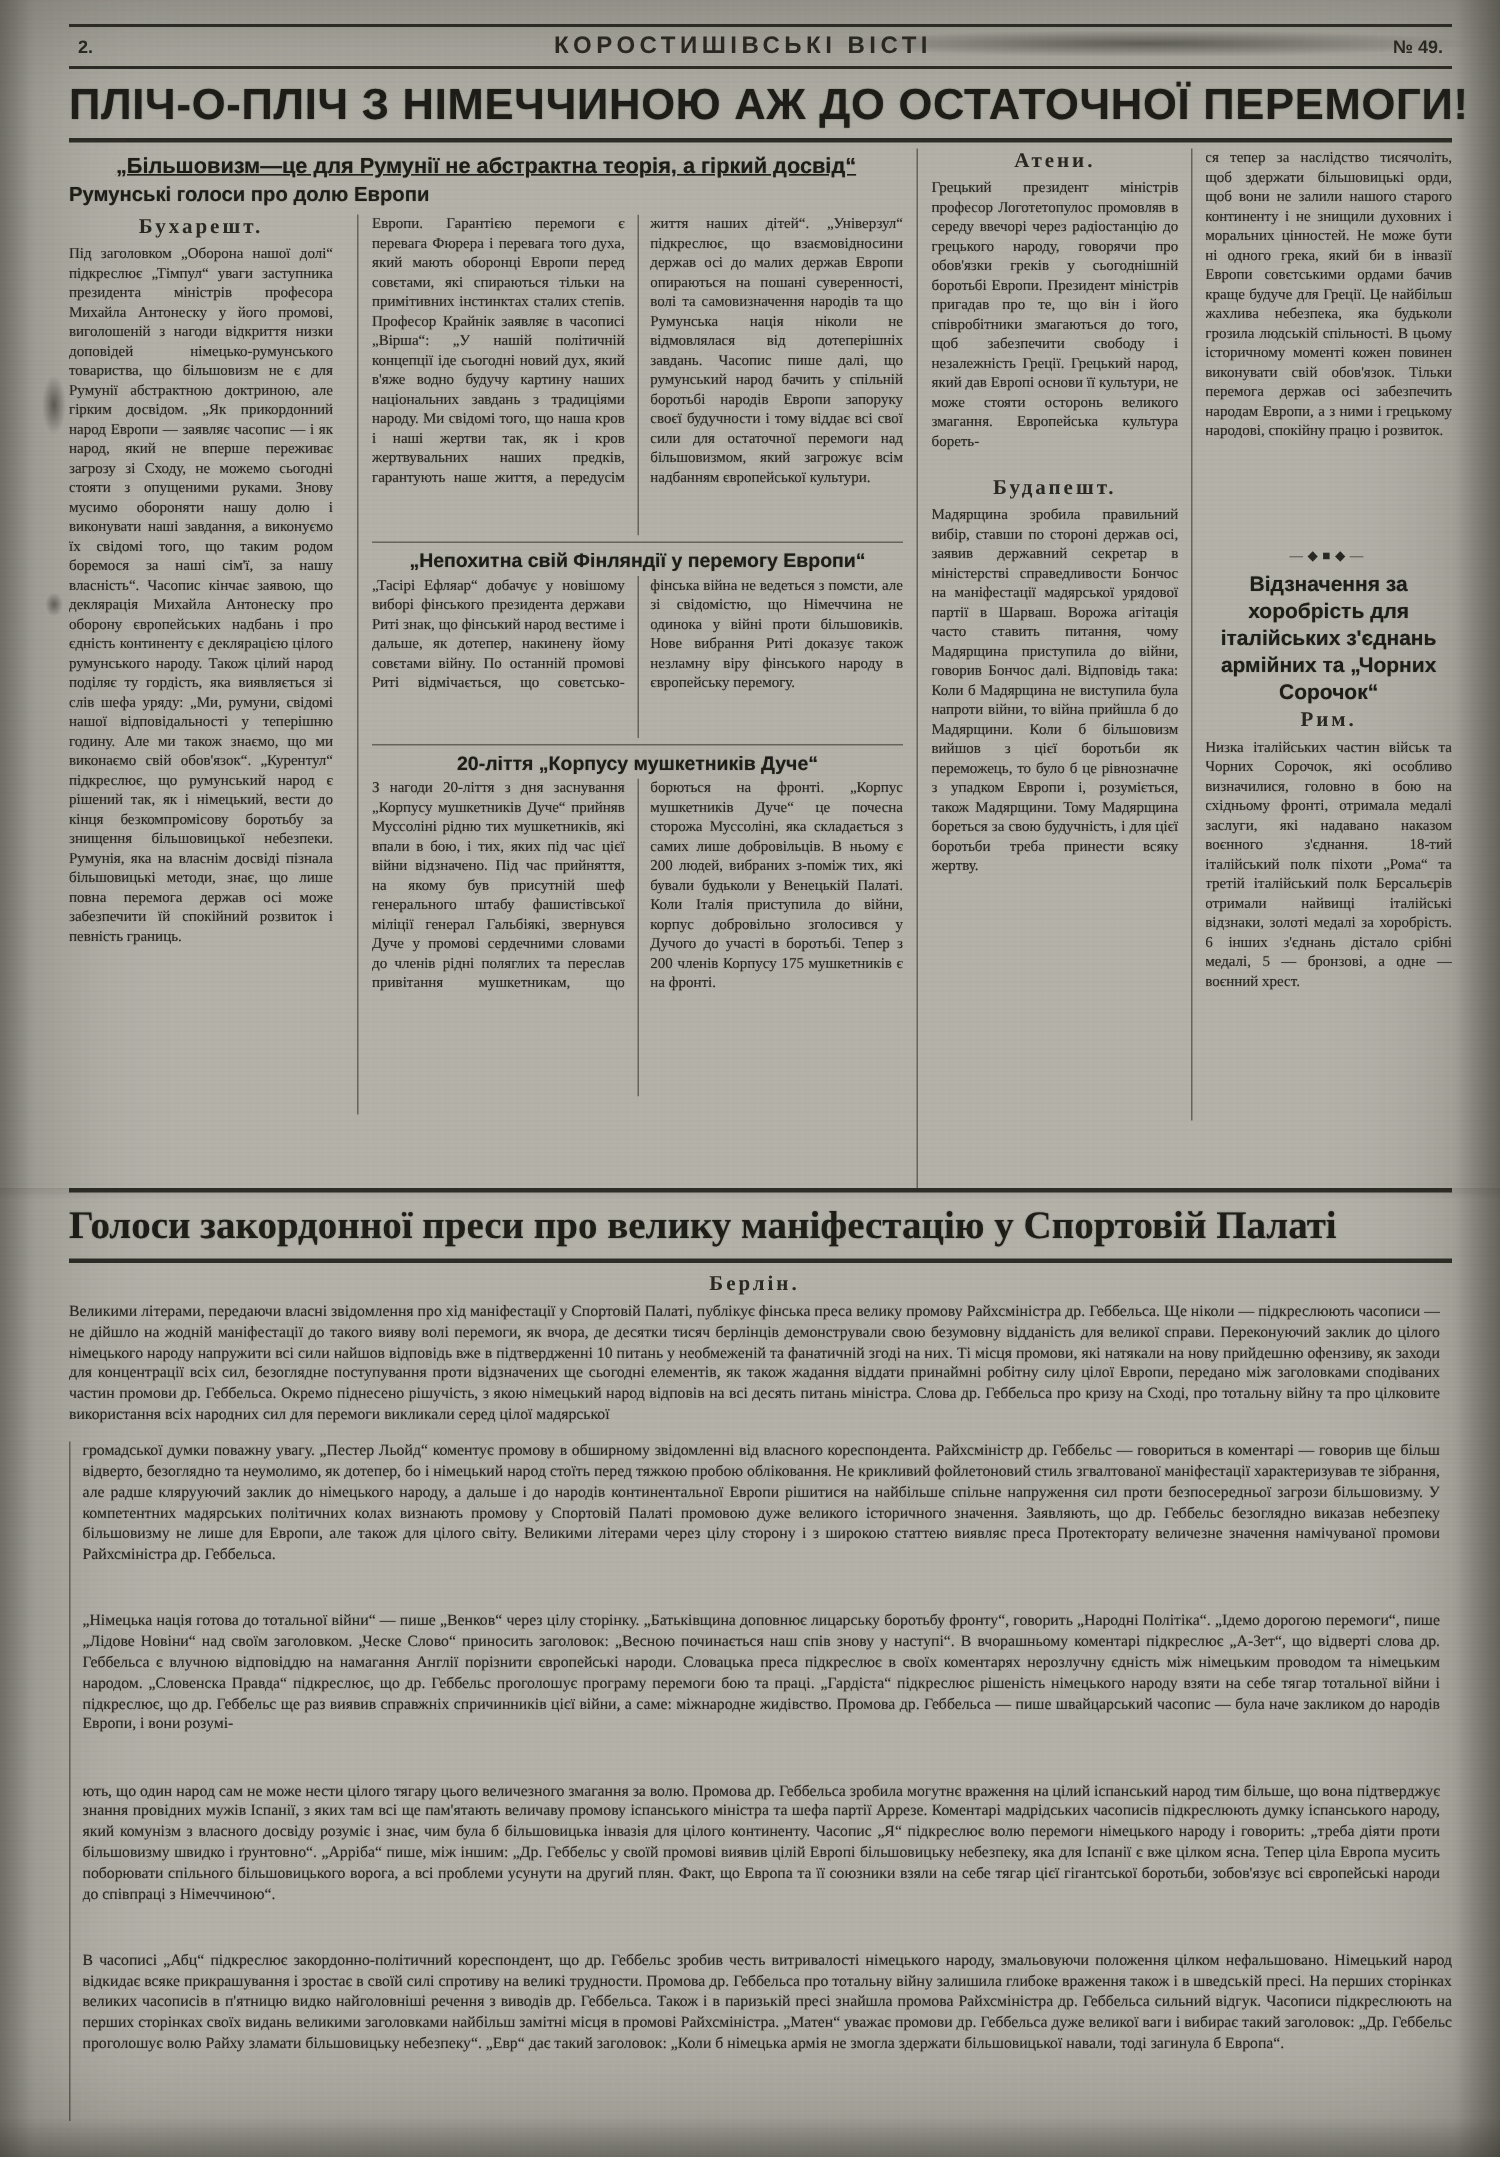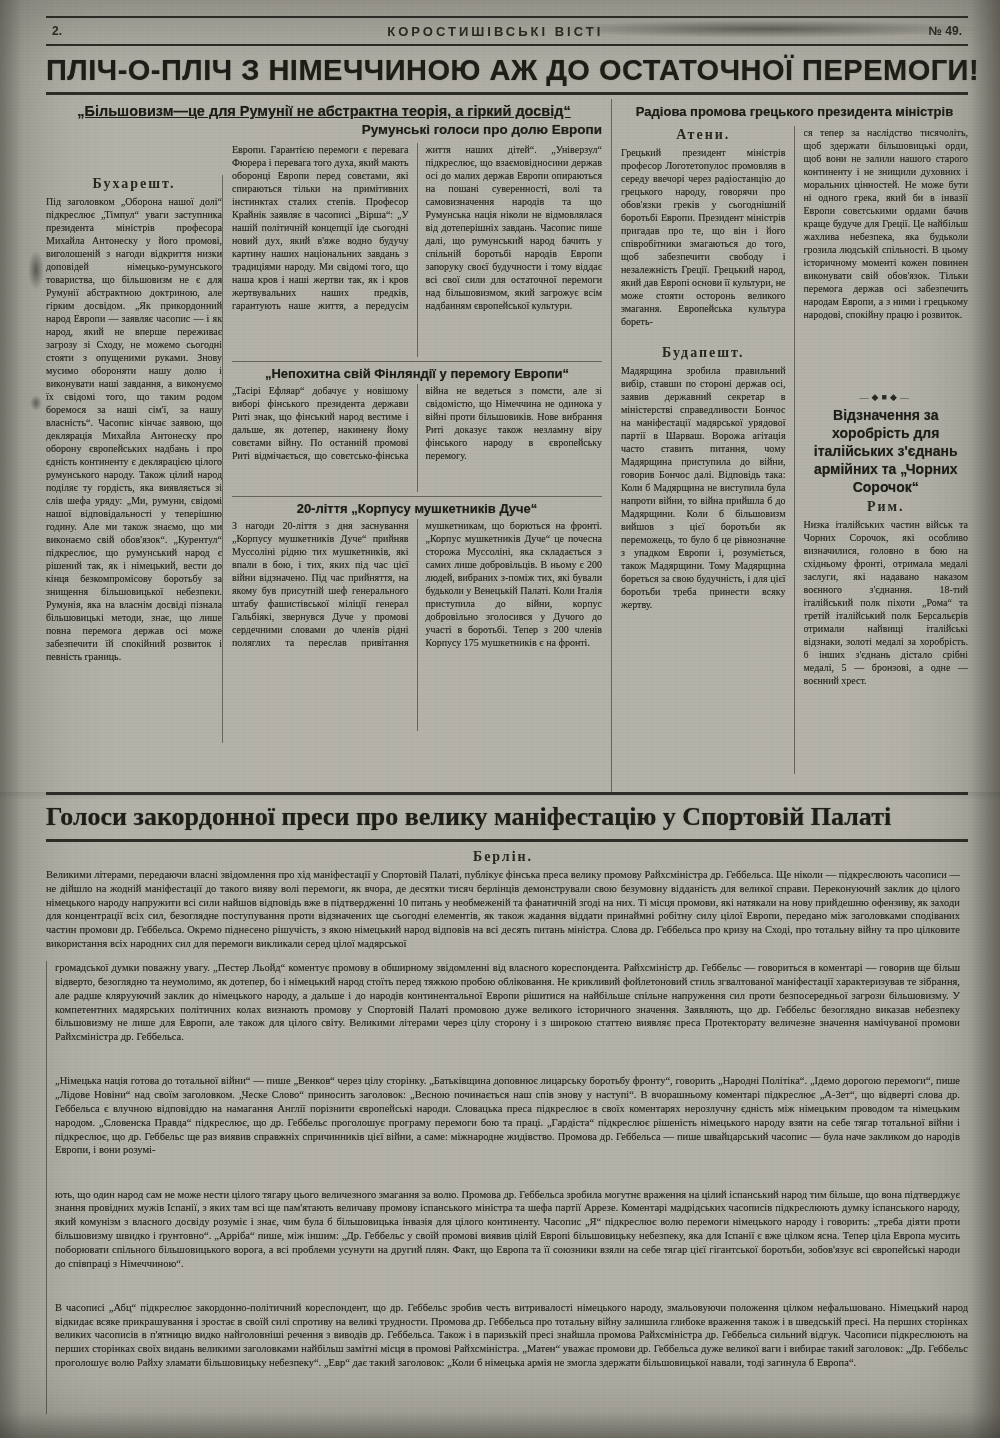--- a/index.html
+++ b/index.html
@@ -30,43 +30,43 @@
 
   .inner{position:relative;padding:16px 32px 0 46px;}
 
   .topbar{
     display:flex;align-items:center;justify-content:space-between;
     border-top:2px solid #2e2c26;border-bottom:2px solid #2e2c26;
     padding:3px 6px;height:20px;
     font-family:"Liberation Sans","DejaVu Sans",sans-serif;
   }
   .pagenum,.issuenum{font-size:12px;font-weight:700;}
-  .masthead{font-size:13px;font-weight:700;letter-spacing:3px;text-align:right;}
+  .masthead{font-size:16px;font-weight:700;letter-spacing:3px;text-align:right;}
 
   .banner{
     margin:7px 0 5px 0;
     font-family:"Liberation Sans","DejaVu Sans",sans-serif;
     font-weight:700;font-size:29px;line-height:34px;
     letter-spacing:0.5px;text-align:center;color:#1e1d18;
     text-shadow:0 0 1px rgba(30,29,24,0.6);
     white-space:nowrap;
   }
   .rule{border:0;border-top:3px solid #2e2c26;margin:0;}
 
   .top-section{display:flex;height:693px;margin-top:4px;}
   .left-region{width:556px;flex:none;border-right:1px solid #66645a;padding-right:9px;}
   .right-region{flex:1;padding-left:9px;min-width:0;}
 
   h2,h3,h4{margin:0;color:#1e1d18;font-family:"Liberation Sans","DejaVu Sans",sans-serif;text-shadow:0 0 0.7px rgba(30,29,24,0.55);}
   .rom-head{font-size:14.5px;line-height:18px;text-align:center;font-weight:700;margin:3px 0 2px;text-decoration:underline;}
-  .rom-subhead{font-size:13.5px;text-align:right;font-weight:700;margin:2px 0 6px;}
+  .rom-subhead{font-size:13.5px;text-align:left;font-weight:700;margin:2px 0 6px;}
   .greek-head{font-size:13px;line-height:17px;text-align:center;font-weight:700;margin:4px 0 6px;white-space:nowrap;}
 
   .colrow{display:flex;height:600px;}
-  .col-1{width:176px;flex:none;border-right:1px solid #66645a;padding-right:0;overflow:hidden;margin-top:32px;}
+  .col-1{width:176px;flex:none;border-right:1px solid #66645a;padding-right:16px;overflow:hidden;}
   .subregion{flex:1;padding-left:9px;min-width:0;}
 
   .body{
     font-size:10px;line-height:13px;text-align:justify;
     text-shadow:0 0 0.6px rgba(42,40,34,0.55);
     overflow:hidden;hyphens:auto;overflow-wrap:break-word;
   }
   .cols2{column-count:2;column-gap:17px;column-rule:1px solid #66645a;}
   .blockA{height:214px;}
   .blockB{height:108px;}
@@ -138,21 +138,20 @@
             <div class="body cols2 blockA">Европи. Гарантією перемоги є перевага Фюрера і перевага того духа, який мають оборонці Европи перед совєтами, які спираються тільки на примітивних інстинктах сталих степів. Професор Крайнік заявляє в часописі „Вірша“: „У нашій політичній концепції іде сьогодні новий дух, який в'яже водно будучу картину наших національних завдань з традиціями народу. Ми свідомі того, що наша кров і наші жертви так, як і кров жертвувальних наших предків, гарантують наше життя, а передусім життя наших дітей“. „Універзул“ підкреслює, що взаємовідносини держав осі до малих держав Европи опираються на пошані суверенності, волі та самовизначення народів та що Румунська нація ніколи не відмовлялася від дотеперішніх завдань. Часопис пише далі, що румунський народ бачить у спільній боротьбі народів Европи запоруку своєї будучности і тому віддає всі свої сили для остаточної перемоги над більшовизмом, який загрожує всім надбанням європейської культури.</div>
             <h4 class="subhead2">„Непохитна свій Фінляндії у перемогу Европи“</h4>
             <div class="body cols2 blockB">„Тасірі Ефляар“ добачує у новішому виборі фінського президента держави Риті знак, що фінський народ вестиме і дальше, як дотепер, накинену йому совєтами війну. По останній промові Риті відмічається, що совєтсько-фінська війна не ведеться з помсти, але зі свідомістю, що Німеччина не одинока у війні проти більшовиків. Нове вибрання Риті доказує також незламну віру фінського народу в європейську перемогу.</div>
             <h4 class="subhead2">20-ліття „Корпусу мушкетників Дуче“</h4>
             <div class="body cols2 blockC">З нагоди 20-ліття з дня заснування „Корпусу мушкетників Дуче“ прийняв Муссоліні рідню тих мушкетників, які впали в бою, і тих, яких під час цієї війни відзначено. Під час прийняття, на якому був присутній шеф генерального штабу фашистівської міліції генерал Гальбіякі, звернувся Дуче у промові сердечними словами до членів рідні поляглих та переслав привітання мушкетникам, що борються на фронті. „Корпус мушкетників Дуче“ це почесна сторожа Муссоліні, яка складається з самих лише добровільців. В ньому є 200 людей, вибраних з-поміж тих, які бували будьколи у Венецькій Палаті. Коли Італія приступила до війни, корпус добровільно зголосився у Дучого до участі в боротьбі. Тепер з 200 членів Корпусу 175 мушкетників є на фронті.</div>
           </div>
         </div>
       </div>
 
       <div class="right-region">
-        <h2 class="greek-head">Радіова промова грецького президента міністрів</h2>
         <div class="greekrow">
           <div class="col-4">
             <div class="dateline">Атени.</div>
             <div class="body greek1">Грецький президент міністрів професор Логотетопулос промовляв в середу ввечорі через радіостанцію до грецького народу, говорячи про обов'язки греків у сьогоднішній боротьбі Европи. Президент міністрів пригадав про те, що він і його співробітники змагаються до того, щоб забезпечити свободу і незалежність Греції. Грецький народ, який дав Европі основи її культури, не може стояти осторонь великого змагання. Европейська культура бореть-</div>
             <div class="dateline">Будапешт.</div>
             <div class="body">Мадярщина зробила правильний вибір, ставши по стороні держав осі, заявив державний секретар в міністерстві справедливости Бончос на маніфестації мадярської урядової партії в Шарваш. Ворожа агітація часто ставить питання, чому Мадярщина приступила до війни, говорив Бончос далі. Відповідь така: Коли б Мадярщина не виступила була напроти війни, то війна прийшла б до Мадярщини. Коли б більшовизм вийшов з цієї боротьби як переможець, то було б це рівнозначне з упадком Европи і, розуміється, також Мадярщини. Тому Мадярщина бореться за свою будучність, і для цієї боротьби треба принести всяку жертву.</div>
           </div>
           <div class="col-5">
             <div class="body greek2">ся тепер за наслідство тисячоліть, щоб здержати більшовицькі орди, щоб вони не залили нашого старого континенту і не знищили духовних і моральних цінностей. Не може бути ні одного грека, який би в інвазії Европи совєтськими ордами бачив краще будуче для Греції. Це найбільш жахлива небезпека, яка будьколи грозила людській спільності. В цьому історичному моменті кожен повинен виконувати свій обов'язок. Тільки перемога держав осі забезпечить народам Европи, а з ними і грецькому народові, спокійну працю і розвиток.</div>
             <div class="ornament">—◆■◆—</div>

